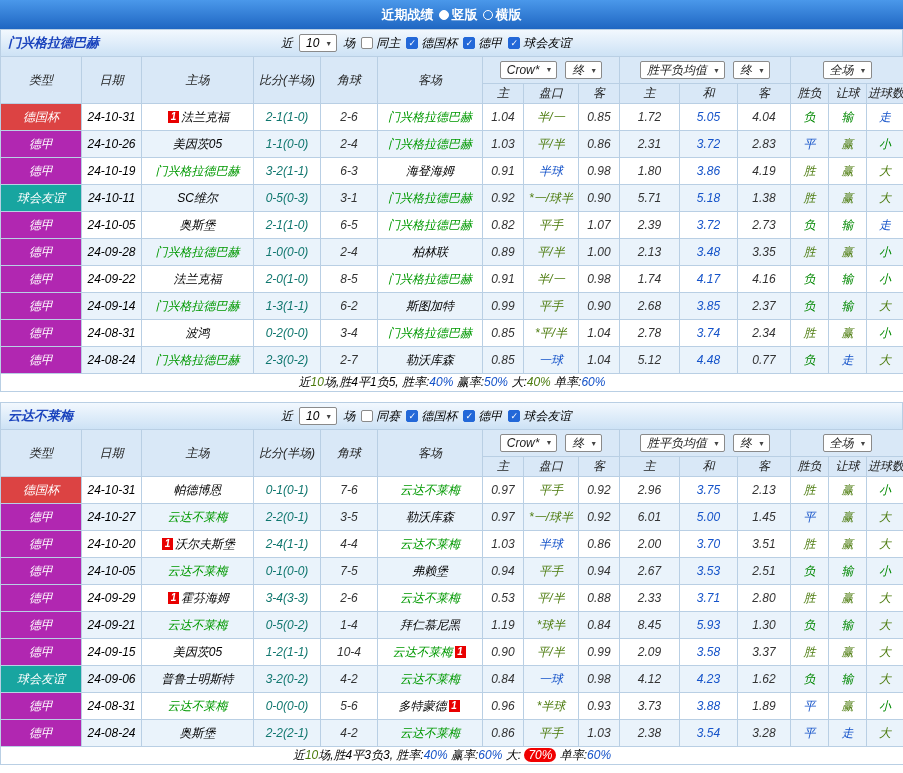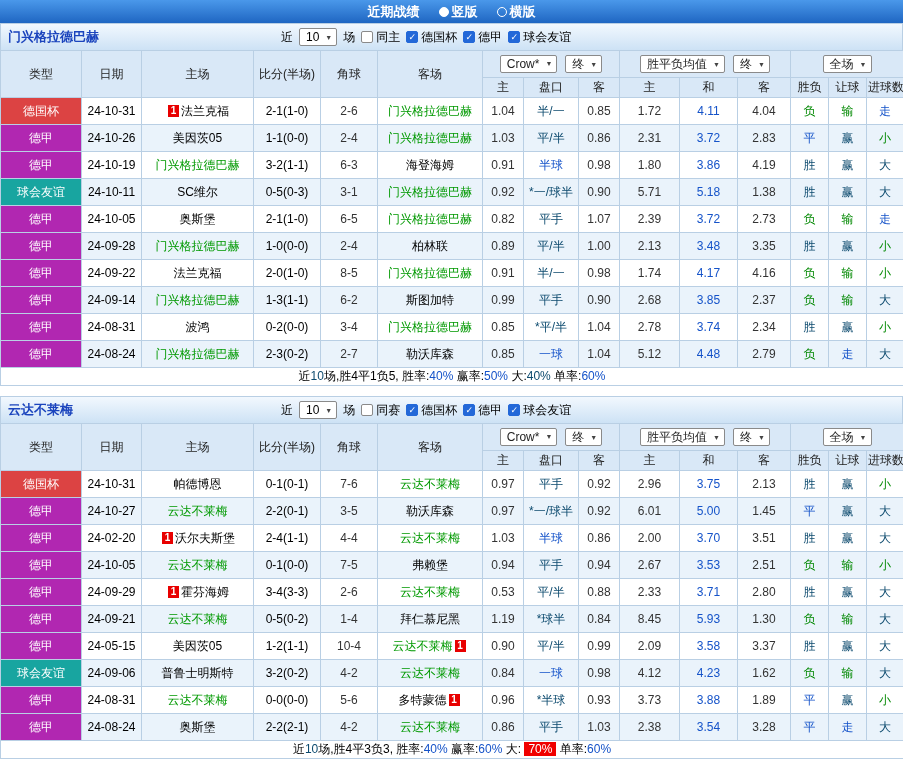--- a/index.html
+++ b/index.html
@@ -1,24 +1,24 @@
 <!DOCTYPE html>
 <html><head>
 <meta charset="utf-8">
 <style>
 * { margin:0; padding:0; box-sizing:border-box; }
 html,body { background:#fff; }
 body { width:903px; font-family:"Liberation Sans","DejaVu Sans",sans-serif; font-size:12px; color:#000; }
 
-.topbar { height:23px; background:linear-gradient(#4a98ea,#1f66c2); display:flex; align-items:center; justify-content:center; color:#fff; font-size:13px; font-weight:bold; gap:19px; }
+.topbar { height:29px; background:linear-gradient(#4a98ea,#1f66c2); display:flex; align-items:center; justify-content:center; color:#fff; font-size:13px; font-weight:bold; gap:5px; }
 .radio-wrap { display:inline-flex; align-items:center; gap:3px; cursor:pointer; }
 .radio { width:10px; height:10px; border:1px solid #fff; border-radius:50%; display:inline-block; background:transparent; }
 .radio.checked { background:#fff; }
 
-.section { width:903px; }
+.section { width:903px;font-style:italic; }
 .sec-head { height:27px; background:linear-gradient(#f2f8fe,#cde2f5); display:flex; align-items:center; border:1px solid #b9cfe4; border-bottom:none; }
 .team-title { color:#1b44bd; font-weight:bold; font-size:13px; padding-left:7px; width:280px; cursor:pointer; }
 .controls { display:flex; align-items:center; gap:6px; white-space:nowrap; }
 .ctl-text { color:#000; }
 .selbox { display:inline-flex; align-items:center; border:1px solid #8a8a8a; background:#fff; height:18px; padding:0 4px 0 6px; gap:6px; cursor:pointer; border-radius:2px; }
 .sel-arrow { font-size:7px; color:#444; }
 .cbwrap { display:inline-flex; align-items:center; gap:3px; cursor:pointer; }
 .cb { width:12px; height:12px; border:1px solid #8a8a8a; border-radius:2px; background:#fff; display:inline-flex; align-items:center; justify-content:center; font-size:9px; color:#fff; }
 .cb.checked { background:#2368d8; border-color:#2368d8; }
 
@@ -29,26 +29,26 @@
 .grid thead tr.h2 th { height:20px; }
 .grid tbody tr:nth-child(even) { background:#eaf3fb; }
 .selcell .selbox { margin:0 4px; }
 
 td.type { color:#fff; }
 td.type.cup { background:#dc4343; }
 td.type.league { background:#b127b1; }
 td.type.friendly { background:#18a5a0; }
 
 .tgreen { color:#009900; }
-.score { color:#000000; }
-.red { color:#0c4a6e; }
+.score { color:#0f766e; }
+.red { color:#4d7c0f; }
 .blue { color:#1553c9; }
 .green { color:#008800; }
 .dark { color:#333; }
-.redbg { background:#f00000; color:#fff; padding:0 4px; }
+.redbg { background:#f00000; color:#fff; padding:0 4px;border-radius:7px; }
 .card { display:inline-block; background:#e80000; color:#fff; font-size:10px; line-height:12px; width:11px; height:12px; font-weight:bold; vertical-align:middle; margin:0 2px; }
 .summary-row td { height:16px; background:#fff;text-align:center; }
 .gap { height:10px; background:#fff; }
 </style>
 </head>
 <body>
 
 <div class="topbar">
   <span>近期战绩</span>
   <span class="radio-wrap">
@@ -152,21 +152,21 @@
             <td class="type cup">德国杯</td>
             <td>24-10-31</td>
             <td><span class="card">1</span><span>法兰克福</span></td>
             <td class="score">2-1(1-0)</td>
             <td class="dark">2-6</td>
             <td><span class="tgreen">门兴格拉德巴赫</span></td>
             <td class="dark">1.04</td>
             <td class="red">半/一</td>
             <td class="dark">0.85</td>
             <td class="dark">1.72</td>
-            <td class="blue">4.11</td>
+            <td class="blue">5.05</td>
             <td class="dark">4.04</td>
             <td class="green">负</td>
             <td class="green">输</td>
             <td class="blue">走</td>
           </tr>
           <tr>
             <td class="type league">德甲</td>
             <td>24-10-26</td>
             <td><span>美因茨05</span></td>
             <td class="score">1-1(0-0)</td>
@@ -306,21 +306,21 @@
             <td>24-08-24</td>
             <td><span class="tgreen">门兴格拉德巴赫</span></td>
             <td class="score">2-3(0-2)</td>
             <td class="dark">2-7</td>
             <td><span>勒沃库森</span></td>
             <td class="dark">0.85</td>
             <td class="blue">一球</td>
             <td class="dark">1.04</td>
             <td class="dark">5.12</td>
             <td class="blue">4.48</td>
-            <td class="dark">2.79</td>
+            <td class="dark">0.77</td>
             <td class="green">负</td>
             <td class="blue">走</td>
             <td class="red">大</td>
           </tr>
         </tbody>
         <tfoot>
           <tr class="summary-row">
             <td class="summary" colspan="15"><span>近</span><span class="red">10</span><span>场,胜4平1负5, 胜率:</span><span class="blue">40%</span><span> 赢率:</span><span class="blue">50%</span><span> 大:</span><span class="red">40%</span><span> 单率:</span><span class="blue">60%</span></td>
           </tr>
         </tfoot>
@@ -442,21 +442,21 @@
             <td class="dark">0.92</td>
             <td class="dark">6.01</td>
             <td class="blue">5.00</td>
             <td class="dark">1.45</td>
             <td class="blue">平</td>
             <td class="red">赢</td>
             <td class="red">大</td>
           </tr>
           <tr>
             <td class="type league">德甲</td>
-            <td>24-02-20</td>
+            <td>24-10-20</td>
             <td><span class="card">1</span><span>沃尔夫斯堡</span></td>
             <td class="score">2-4(1-1)</td>
             <td class="dark">4-4</td>
             <td><span class="tgreen">云达不莱梅</span></td>
             <td class="dark">1.03</td>
             <td class="blue">半球</td>
             <td class="dark">0.86</td>
             <td class="dark">2.00</td>
             <td class="blue">3.70</td>
             <td class="dark">3.51</td>
@@ -510,21 +510,21 @@
             <td class="dark">0.84</td>
             <td class="dark">8.45</td>
             <td class="blue">5.93</td>
             <td class="dark">1.30</td>
             <td class="green">负</td>
             <td class="green">输</td>
             <td class="red">大</td>
           </tr>
           <tr>
             <td class="type league">德甲</td>
-            <td>24-05-15</td>
+            <td>24-09-15</td>
             <td><span>美因茨05</span></td>
             <td class="score">1-2(1-1)</td>
             <td class="dark">10-4</td>
             <td><span class="tgreen">云达不莱梅</span><span class="card">1</span></td>
             <td class="dark">0.90</td>
             <td class="red">平/半</td>
             <td class="dark">0.99</td>
             <td class="dark">2.09</td>
             <td class="blue">3.58</td>
             <td class="dark">3.37</td>

